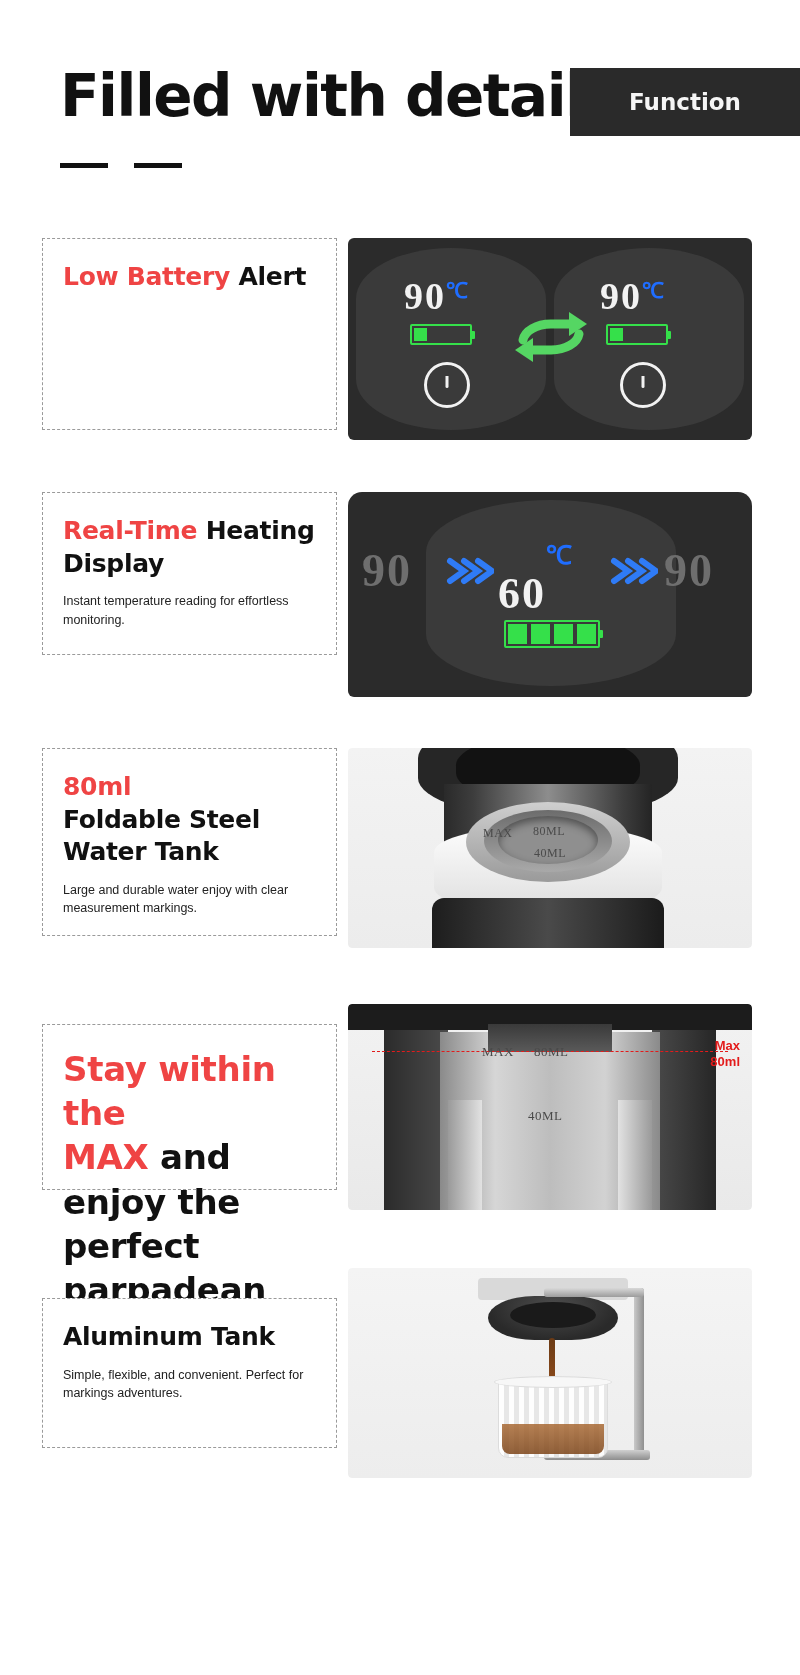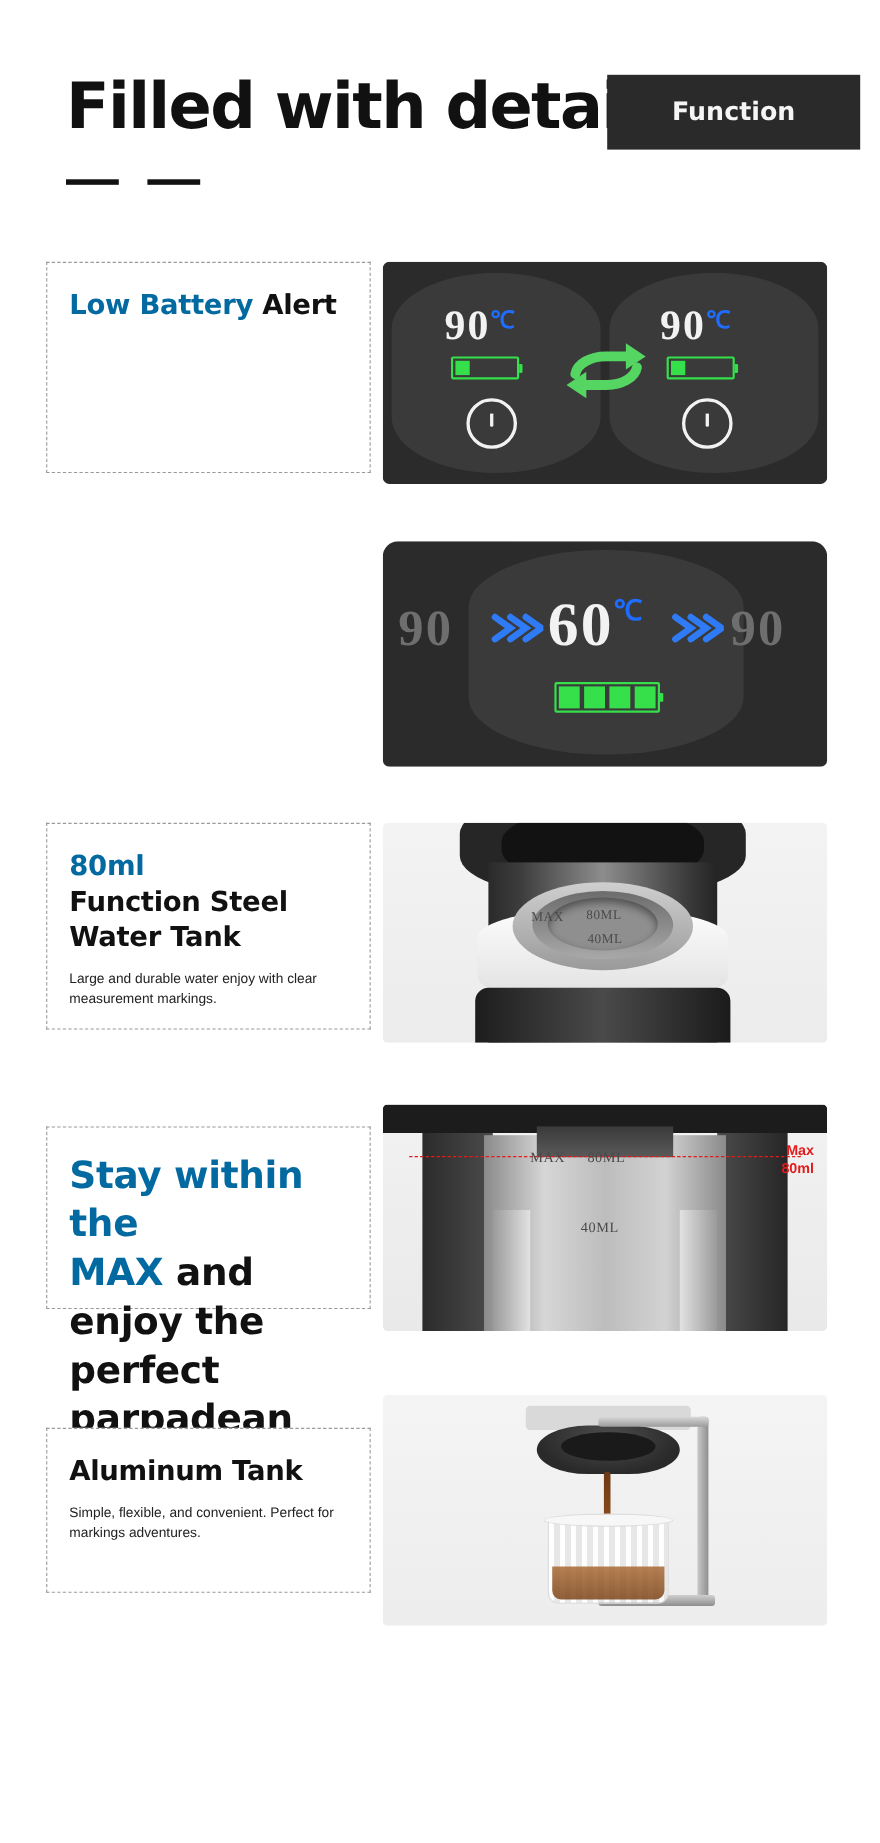--- a/index.html
+++ b/index.html
@@ -22,21 +22,21 @@
     top: 62px;
     font-size: 58px;
     font-weight: 900;
     letter-spacing: -1.5px;
     color: #111111;
     font-family: "DejaVu Sans", sans-serif;
     white-space: nowrap;
   }
   .header-badge {
     position: absolute;
-    left: 552px;
+    left: 570px;
     top: 68px;
     width: 230px;
     height: 68px;
     background: #2a2a2a;
     display: flex;
     align-items: center;
     justify-content: center;
   }
   .header-badge span {
     color: #f5f5f5;
@@ -71,21 +71,21 @@
     padding: 22px 18px 18px 20px;
   }
   .f-head {
     font-family: "DejaVu Sans", sans-serif;
     font-weight: 900;
     font-size: 25px;
     line-height: 1.3;
     color: #111;
     letter-spacing: -0.3px;
   }
-  .f-head .or { color: #0369a1; }
+  .f-head .or { color: #ef4444; }
   .f-sub {
     margin-top: 12px;
     font-size: 12.5px;
     line-height: 1.5;
     color: #222;
   }
   .feature-image {
     position: absolute;
     left: 348px;
     width: 404px;
@@ -254,31 +254,37 @@
         <path d="M10 34 a28 18 0 0 1 28-16 h20" stroke="#55d663" stroke-width="9" fill="none" stroke-linecap="round"></path>
         <path d="M66 28 a28 18 0 0 1 -28 16 h-20" stroke="#55d663" stroke-width="9" fill="none" stroke-linecap="round"></path>
         <polygon points="56,6 74,18 56,30" fill="#55d663"></polygon>
         <polygon points="20,32 2,44 20,56" fill="#55d663"></polygon>
       </svg>
     </div>
   </div>
 </div>
 
 <div class="feature" style="top:492px;height:205px;">
+  <div class="feature-text" style="top:0;height:163px;">
+    <div class="f-head">
+      <span class="or">Real-Time</span><span> Heating Display</span>
+    </div>
+    <div class="f-sub">Instant temperature reading for effortless monitoring.</div>
+  </div>
 
   <div class="feature-image" style="top:0;height:205px;">
     <div class="panel-dark rounded-top">
       <div class="screen-lens" style="left:78px;top:8px;width:250px;height:186px;"></div>
 
       <div style="position:absolute;left:14px;top:52px;">
         <span class="seg dim" style="font-size:46px;">90</span>
       </div>
 
       <div style="position:absolute;left:150px;top:44px;">
-        <span class="seg" style="font-size:56px;">60</span><span class="deg-c" style="font-size:26px;vertical-align:top;">℃</span>
+        <span class="seg" style="font-size:44px;margin-top:32px;">60</span><span class="deg-c" style="font-size:26px;vertical-align:top;">℃</span>
       </div>
 
       <div style="position:absolute;left:316px;top:52px;">
         <span class="seg dim" style="font-size:46px;">90</span>
       </div>
 
       <svg style="position:absolute;left:98px;top:64px;" width="48" height="30" viewBox="0 0 48 30">
         <polyline points="4,5 18,15 4,25" stroke="#2f7bf6" stroke-width="6" fill="none" stroke-linecap="round"></polyline>
         <polyline points="18,5 32,15 18,25" stroke="#2f7bf6" stroke-width="6" fill="none" stroke-linecap="round"></polyline>
         <polyline points="32,5 46,15 32,25" stroke="#2f7bf6" stroke-width="6" fill="none" stroke-linecap="round"></polyline>
@@ -296,21 +302,21 @@
           <i></i>
       </div>
     </div>
   </div>
 </div>
 
 <div class="feature" style="top:748px;height:200px;">
   <div class="feature-text" style="top:0;height:188px;">
     <div class="f-head">
       <span class="or">80ml</span><br>
-      <span>Function Steel Water Tank</span>
+      <span>Foldable Steel Water Tank</span>
     </div>
     <div class="f-sub">Large and durable water enjoy with clear measurement markings.</div>
   </div>
 
   <div class="feature-image" style="top:0;height:200px;">
     <div class="photo" style="background:linear-gradient(180deg,#f3f3f3 0%,#ececec 100%);">
 
       <div style="position:absolute;left:70px;top:-30px;width:260px;height:100px;background:#262626;border-radius:50%/40%;"></div>
       <div style="position:absolute;left:108px;top:-14px;width:184px;height:70px;background:#121212;border-radius:50%/45%;"></div>
 

